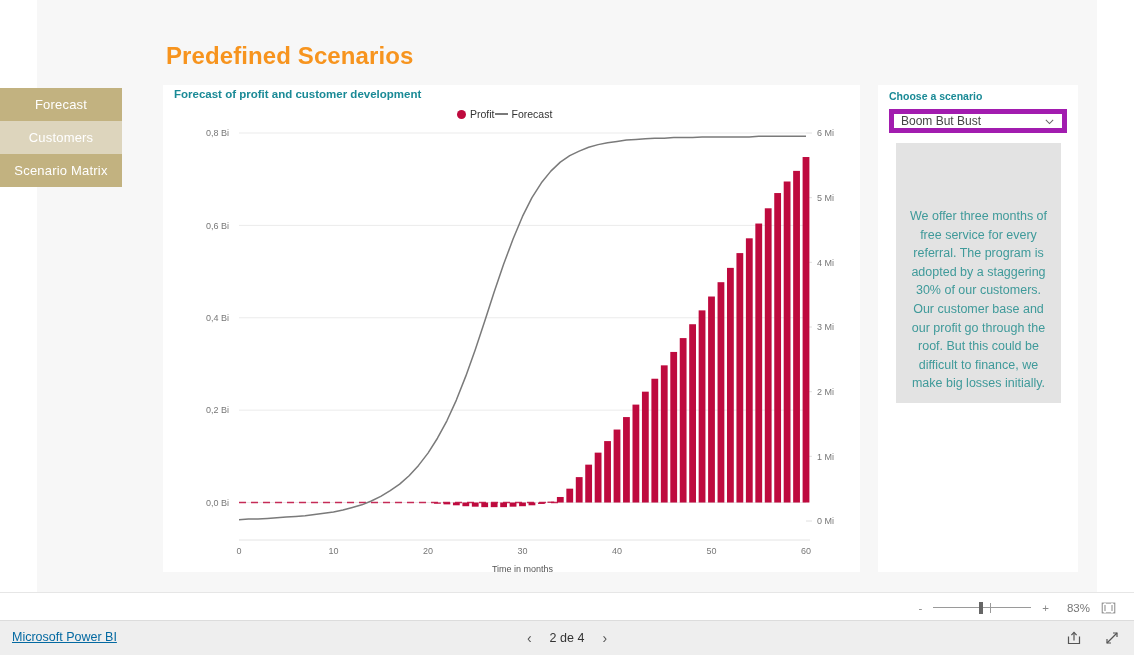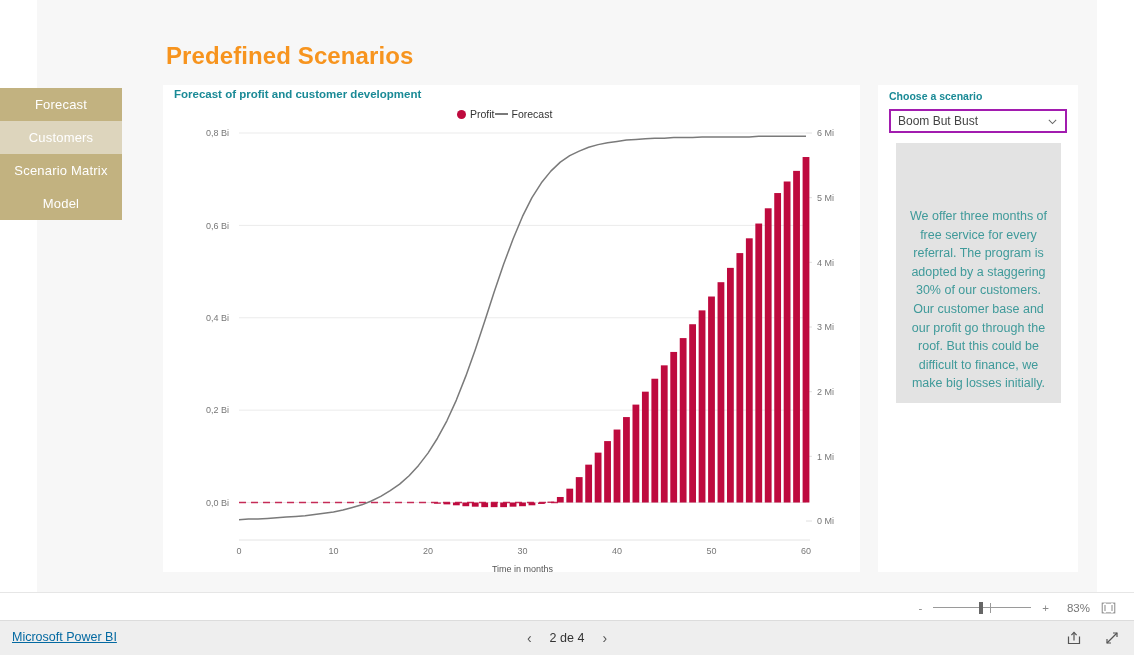--- a/index.html
+++ b/index.html
@@ -70,21 +70,21 @@
     width: 200px; height: 487px;
     background: #ffffff;
   }
   #scenario-label {
     position: absolute; left: 11px; top: 5px;
     font-size: 10.5px; font-weight: bold; color: #1a8a96;
   }
   #scenario-select {
     position: absolute; left: 11px; top: 24px;
     width: 178px; height: 24px;
-    border: 2px solid #a21caf; background: #ffffff;
+    border: 5px solid #a21caf; background: #ffffff;
     display: flex; align-items: center; justify-content: space-between;
     padding: 0 7px;
     font-size: 12px; color: #444444;
     cursor: pointer;
   }
   #chev { width: 11px; height: 11px; }
   #desc-box {
     position: absolute; left: 18px; top: 58px;
     width: 165px; height: 260px;
     background: #e3e3e3;
@@ -260,23 +260,20 @@
   <div id="sidenav">
     <div class="nav-item">
       <span>Forecast</span>
     </div>
     <div class="nav-item active">
       <span>Customers</span>
     </div>
     <div class="nav-item">
       <span>Scenario Matrix</span>
     </div>
-    <div class="nav-item">
-      <span>Model</span>
-    </div>
   </div>
 
   <div id="zoombar">
     <div id="zoom-ctrls">
       <span class="zc">-</span>
       <span id="zslider">
         <span id="ztrack"></span>
         <span id="ztick"></span>
         <span id="zthumb"></span>
       </span>

